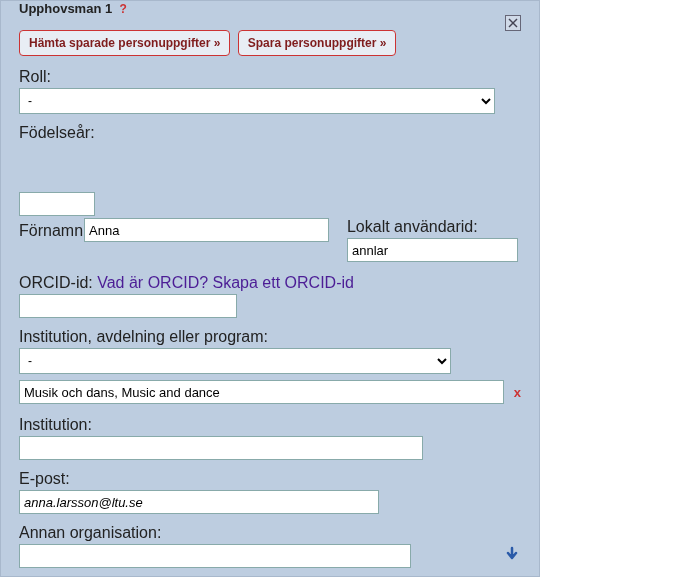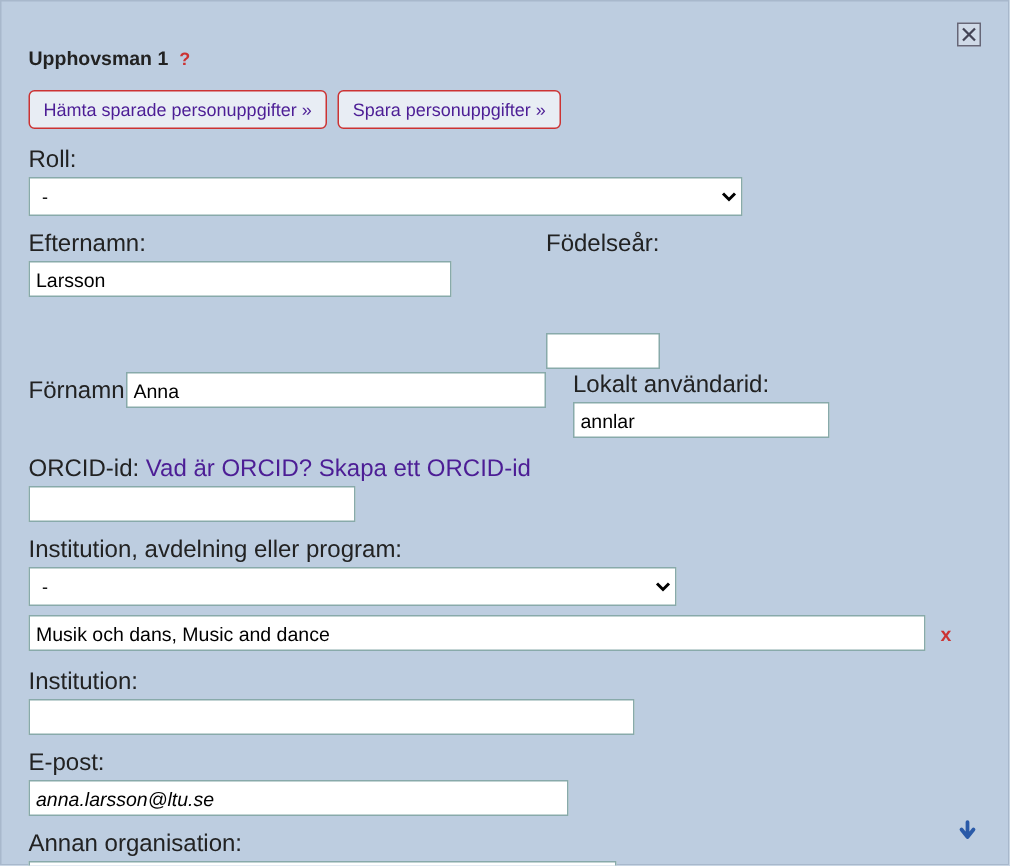--- a/index.html
+++ b/index.html
@@ -2,24 +2,24 @@
 <html><head>
 <meta charset="utf-8">
 <style>
   * { box-sizing: border-box; margin: 0; padding: 0; }
   body {
     font-family: Verdana, Arial, sans-serif;
     font-size: 12px;
     background: #fff;
   }
   .panel {
-    width: 673px;
+    width: 540px;
     height: 577px;
     background: #bdcde0;
-    padding: 30px 18px;
+    padding: 0 18px;
     position: relative;
     border: 1px solid #a8b8cc;
   }
   .close-btn {
     position: absolute;
     top: 14px;
     right: 18px;
     width: 16px;
     height: 16px;
     border: 1px solid #667;
@@ -45,22 +45,22 @@
     margin-left: 4px;
     cursor: pointer;
   }
   .btn-row {
     margin-bottom: 12px;
   }
   .action-btn {
     display: inline-block;
     border: 1px solid #c33;
     background: #e8edf4;
-    color: #4c1d95;
-    font-weight: normal;
+    color: #7f1d1d;
+    font-weight: bold;
     font-size: 12px;
     padding: 5px 9px;
     border-radius: 4px;
     cursor: pointer;
     margin-right: 4px;
     font-family: inherit;
   }
   .label {
     font-size: 16px;
     color: #222;
@@ -163,24 +163,20 @@
   </div>
 
   <div class="field-block">
     <span class="label">Roll:</span>
     <select class="roll-select">
       <option>-</option>
     </select>
   </div>
 
   <div class="row-name">
-    <div class="col col-efternamn">
-      <span class="label">Efternamn:</span>
-      <input type="text" class="efternamn-input" value="Larsson" style="">
-    </div>
     <div class="col col-fodelse">
       <span class="label">Födelseår:</span>
       <input type="text" class="fodelseaar-input" value="" style="">
     </div>
   </div>
 
   <div class="row-fornamn">
     <div class="fornamn-label">
       <span class="label">Förnamn:</span>
     </div>

